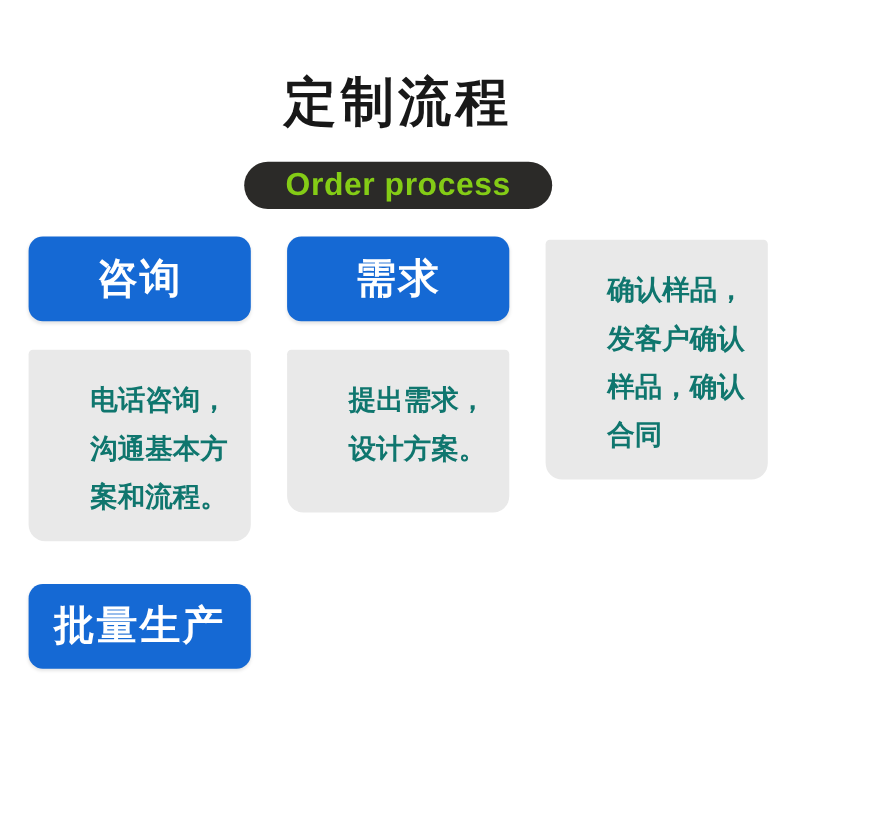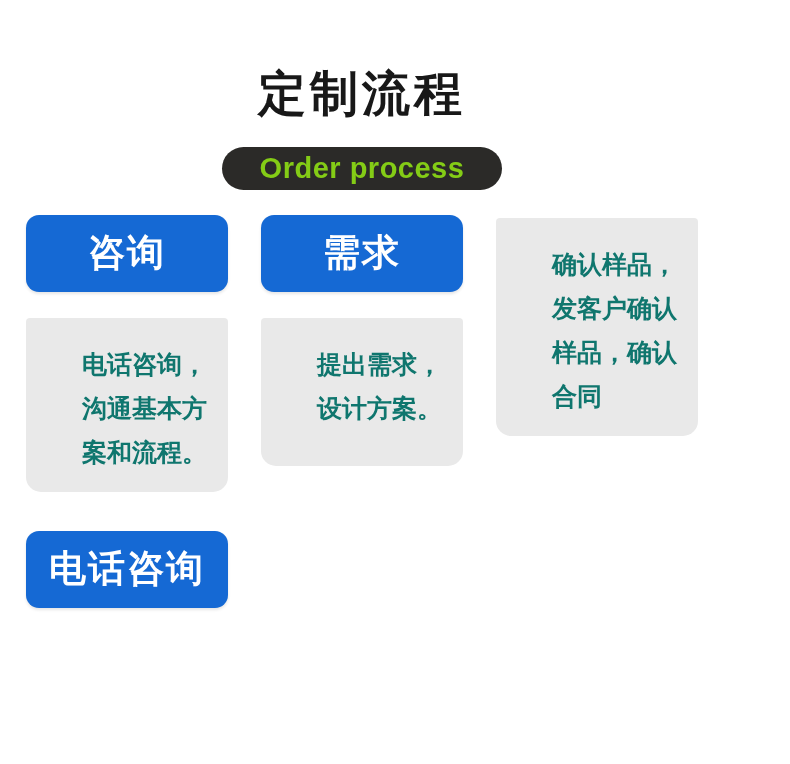--- a/index.html
+++ b/index.html
@@ -116,18 +116,18 @@
 
 
     <div class="process-card">
       <div class="card-body">
         <div class="card-description">确认样品，发客户确认样品，确认合同</div>
       </div>
     </div>
 
     <div class="process-card">
       <div class="card-header">
-        <span class="card-title">电话咨询</span>
+        <span class="card-title">批量生产</span>
       </div>
     </div>
 
   </div>
 </div>
 
 </body></html>

